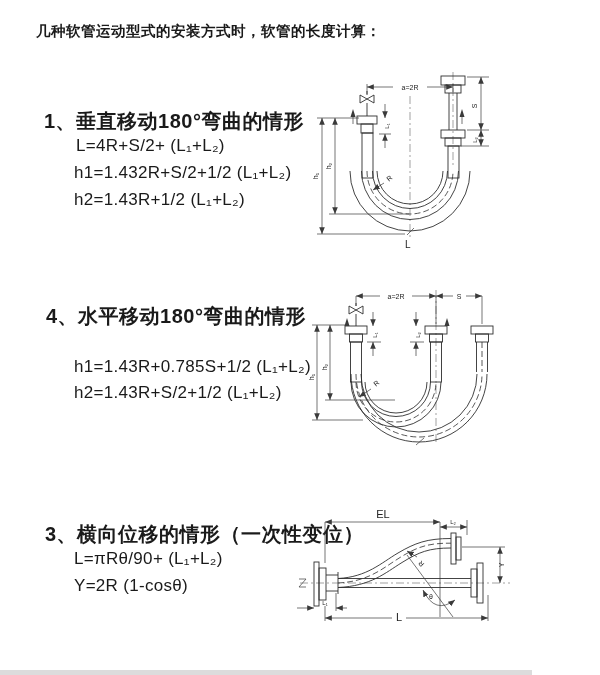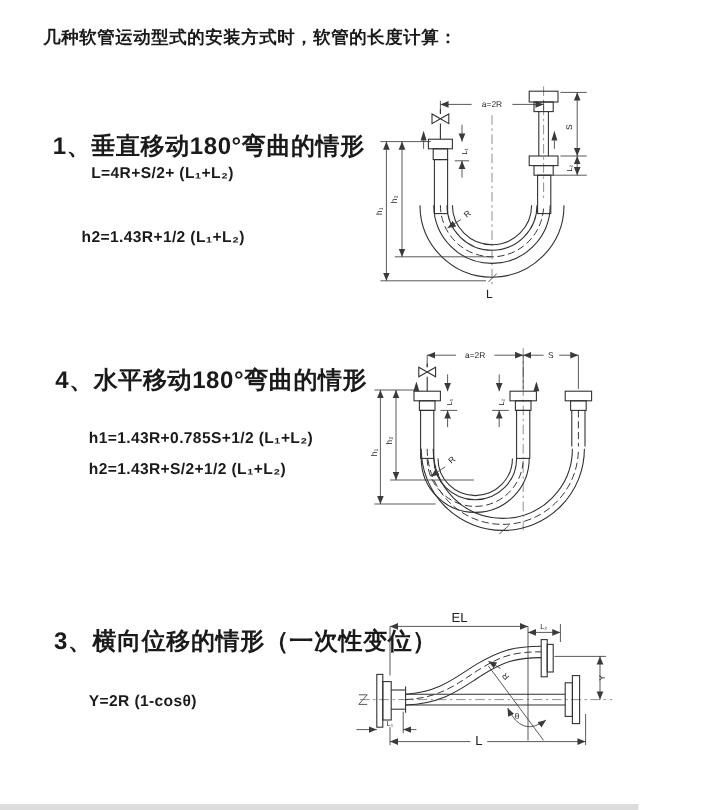--- a/index.html
+++ b/index.html
@@ -1,20 +1,20 @@
 <!DOCTYPE html>
 <html><head>
 <meta charset="utf-8">
 <style>
   html,body{margin:0;padding:0;background:#fff;}
   #page{position:relative;width:532px;height:675px;background:#ffffff;overflow:hidden;
         font-family:"Liberation Sans","DejaVu Sans",sans-serif;color:#1a1a1a;}
   .title{position:absolute;left:36px;top:22px;font-size:14.5px;font-weight:600;letter-spacing:0.5px;}
   .heading{position:absolute;font-size:20px;font-weight:600;letter-spacing:0.5px;}
-  .formula{position:absolute;font-size:13px;font-weight:700;letter-spacing:0.3px;white-space:nowrap;}
+  .formula{position:absolute;font-size:17px;font-weight:400;letter-spacing:0.3px;white-space:nowrap;}
   svg{position:absolute;overflow:visible;}
   .ln{stroke:#2f2f2f;stroke-width:0.9;fill:none;}
   .dim{stroke:#3a3a3a;stroke-width:0.7;fill:none;}
   .cl{stroke:#7a7a7a;stroke-width:0.7;fill:none;stroke-dasharray:8 3 2 3;}
   .dash{stroke:#2f2f2f;stroke-width:0.8;fill:none;stroke-dasharray:6 3;}
   text{fill:#222;font-family:"Liberation Sans","DejaVu Sans",sans-serif;}
   .sm{font-size:7px;}
   .xs{font-size:6px;}
   .mid{font-size:10px;}
   .big{font-size:11px;}
@@ -22,27 +22,29 @@
 </style>
 </head>
 <body>
 
 <div id="page">
 
   <div class="title">几种软管运动型式的安装方式时，软管的长度计算：</div>
 
   <div class="heading" style="left:44px;top:108px;">1、垂直移动180°弯曲的情形</div>
   <div class="formula" style="left:76px;top:136px;">L=4R+S/2+ (L₁+L₂)</div>
-  <div class="formula" style="left:68px;top:190px;">h2=1.43R+1/2 (L₁+L₂)</div>
+  <div class="formula" style="left:74px;top:163px;">h1=1.432R+S/2+1/2 (L₁+L₂)</div>
+  <div class="formula" style="left:74px;top:190px;">h2=1.43R+1/2 (L₁+L₂)</div>
 
   <div class="heading" style="left:46px;top:303px;">4、水平移动180°弯曲的情形</div>
   <div class="formula" style="left:74px;top:357px;">h1=1.43R+0.785S+1/2 (L₁+L₂)</div>
   <div class="formula" style="left:74px;top:383px;">h2=1.43R+S/2+1/2 (L₁+L₂)</div>
 
   <div class="heading" style="left:45px;top:521px;text-align:center;">3、横向位移的情形（一次性变位）</div>
+  <div class="formula" style="left:74px;top:549px;">L=πRθ/90+ (L₁+L₂)</div>
   <div class="formula" style="left:74px;top:576px;">Y=2R (1-cosθ)</div>
 
   <svg style="left:305px;top:68px;" width="260" height="190" viewBox="0 0 260 190">
     <defs>
       <marker id="a1" viewBox="0 0 10 10" refX="8.5" refY="5" markerWidth="8" markerHeight="8" orient="auto-start-reverse" markerUnits="userSpaceOnUse">
         <path d="M0,1.5 L8.5,5 L0,8.5 Z" fill="#3a3a3a"></path>
       </marker>
       <pattern id="p1" width="4.5" height="4.5" patternUnits="userSpaceOnUse">
         <path d="M0,4.5 L4.5,0 M0,0 L4.5,4.5" stroke="#5a5a5a" stroke-width="0.7"></path>
       </pattern>

